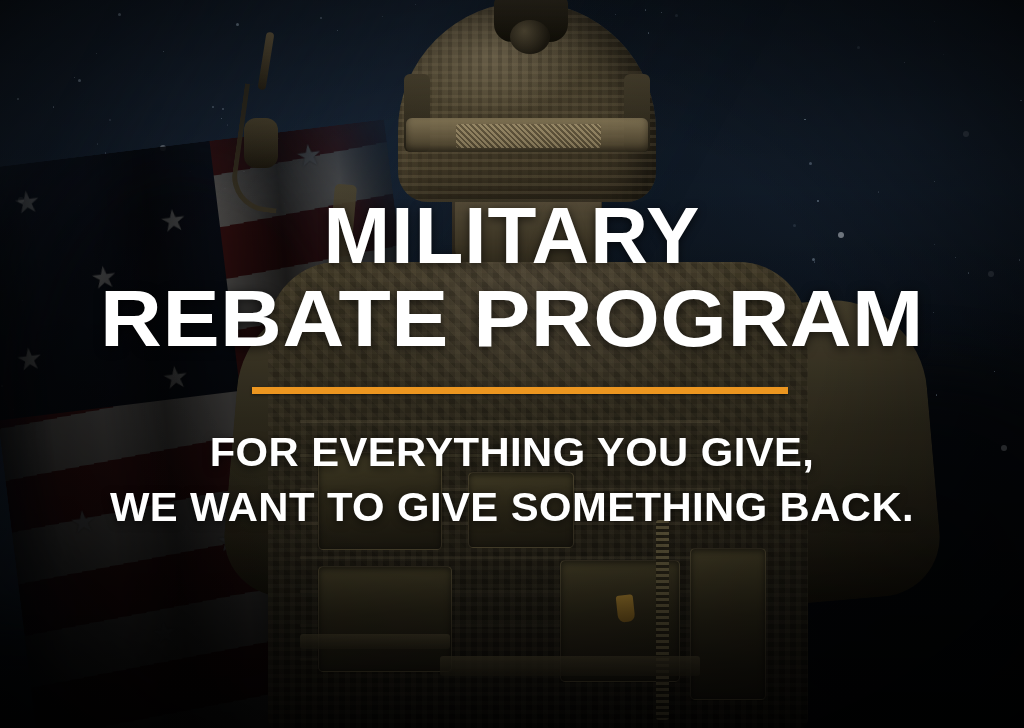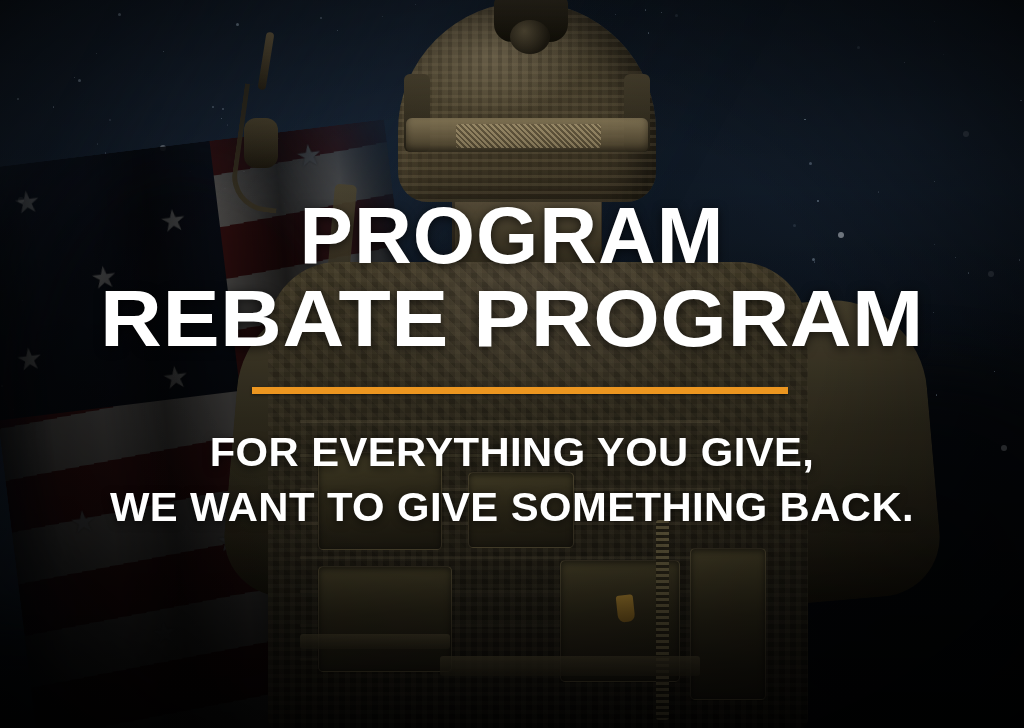--- a/index.html
+++ b/index.html
@@ -550,21 +550,21 @@
     </div>
     <div class="antenna"></div>
     <div class="headset-arm"></div>
     <div class="headset-cup"></div>
   </div>
 
   <div class="photo-shade"></div>
   <div class="vignette"></div>
 
   <div class="overlay">
-    <h1 class="headline headline-l1">PROGRAM</h1>
+    <h1 class="headline headline-l1">MILITARY</h1>
     <h1 class="headline headline-l2">REBATE PROGRAM</h1>
 
     <div class="divider"></div>
 
     <div class="subline subline-1">FOR EVERYTHING YOU GIVE,</div>
     <div class="subline subline-2">WE WANT TO GIVE SOMETHING BACK.</div>
   </div>
 
 </div>
 

